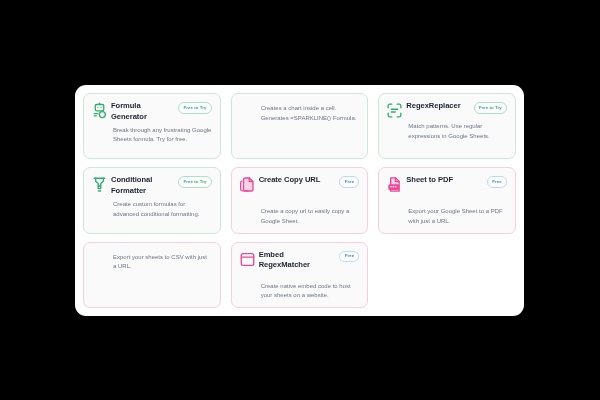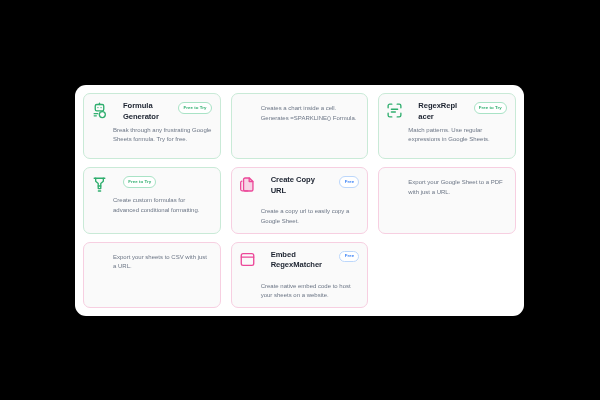--- a/index.html
+++ b/index.html
@@ -40,21 +40,21 @@
     flex-direction: column;
     overflow: hidden;
   }
   .card.theme-pink {
     border-color: #f7cfe1;
     justify-content: space-between;
   }
   .card-head {
     display: flex;
     align-items: flex-start;
-    gap: 15px;
+    gap: 3px;
   }
   .icon-wrap {
     flex: 0 0 auto;
     width: 17px; height: 17px;
     margin-top: 1px;
     display: flex;
     align-items: center;
     justify-content: center;
   }
   .icon-wrap svg { display: block; }
@@ -151,20 +151,23 @@
         <div class="card">
           <div class="card-head">
             <span class="icon-wrap">
               <svg width="17" height="17" viewBox="0 0 24 24" fill="none" stroke="#2fae6e" stroke-width="1.9" stroke-linecap="round" stroke-linejoin="round">
                 <path d="M4.5 3.2h15"></path>
                 <path d="M6.6 3.2v4.3l3.6 3.2v7.1h3.6v-7.1l3.6-3.2V3.2"></path>
                 <path d="M10.2 14.1h3.6"></path>
                 <path d="M10.4 21.2h3.2"></path>
               </svg>
             </span>
+            <div class="title-col">
+              <div class="card-title">Conditional Formatter</div>
+            </div>
             <span class="badge green">Free to Try</span>
           </div>
           <div class="card-desc">Create custom formulas for advanced conditional formatting.</div>
         </div>
         <div class="card theme-pink">
           <div class="card-head">
             <span class="icon-wrap">
               <svg width="17" height="17" viewBox="0 0 24 24" fill="none" stroke="#ec4899" stroke-width="1.9" stroke-linecap="round" stroke-linejoin="round">
                 <path d="M8.6 2.8h6.1l5 5v11.2a2.2 2.2 0 0 1-2.2 2.2H8.6a2.2 2.2 0 0 1-2.2-2.2V5a2.2 2.2 0 0 1 2.2-2.2z" fill="#ec4899" fill-opacity="0.22"></path>
                 <path d="M14.4 2.9V7.8h4.9"></path>
@@ -172,20 +175,34 @@
               </svg>
             </span>
             <div class="title-col">
               <div class="card-title">Create Copy URL</div>
             </div>
             <span class="badge blue">Free</span>
           </div>
           <div class="card-desc">Create a copy url to easily copy a Google Sheet.</div>
         </div>
         <div class="card theme-pink">
+          <div class="card-head">
+            <span class="icon-wrap">
+              <svg width="17" height="17" viewBox="0 0 24 24" fill="none" stroke="#ec4899" stroke-width="1.9" stroke-linecap="round" stroke-linejoin="round">
+                <path d="M6.6 2.6h7l5 5v13.8H6.6z" fill="#ec4899" fill-opacity="0.2"></path>
+                <path d="M13.3 2.7V7.7h5"></path>
+                <rect x="4.2" y="12.6" width="13.4" height="6.2" rx="1.2" fill="#ec4899" stroke="#ec4899"></rect>
+                <path d="M6.6 15.2h1.3M9.8 15.2h1.3M13 15.2h1.3" stroke="#ffffff" stroke-width="1.5"></path>
+              </svg>
+            </span>
+            <div class="title-col">
+              <div class="card-title">Sheet to PDF</div>
+            </div>
+            <span class="badge blue">Free</span>
+          </div>
           <div class="card-desc">Export your Google Sheet to a PDF with just a URL.</div>
         </div>
         <div class="card theme-pink">
           <div class="card-desc">Export your sheets to CSV with just a URL.</div>
         </div>
         <div class="card theme-pink">
           <div class="card-head">
             <span class="icon-wrap">
               <svg width="17" height="17" viewBox="0 0 24 24" fill="none" stroke="#ec4899" stroke-width="1.9" stroke-linecap="round" stroke-linejoin="round">
                 <rect x="3.2" y="3.6" width="17.6" height="16.8" rx="2.6"></rect>

